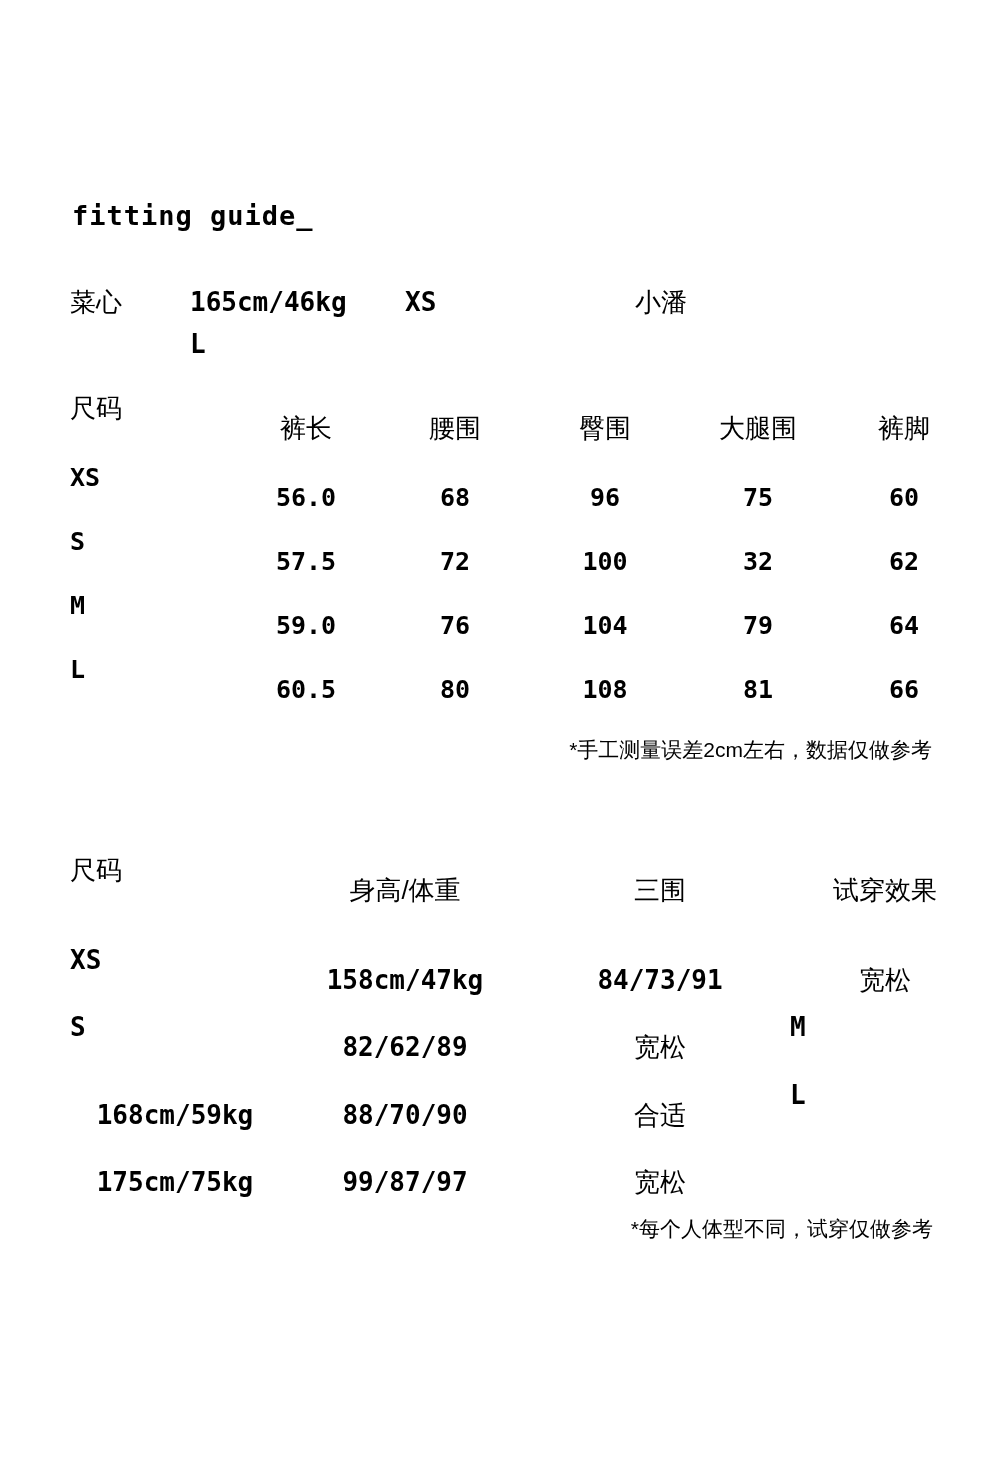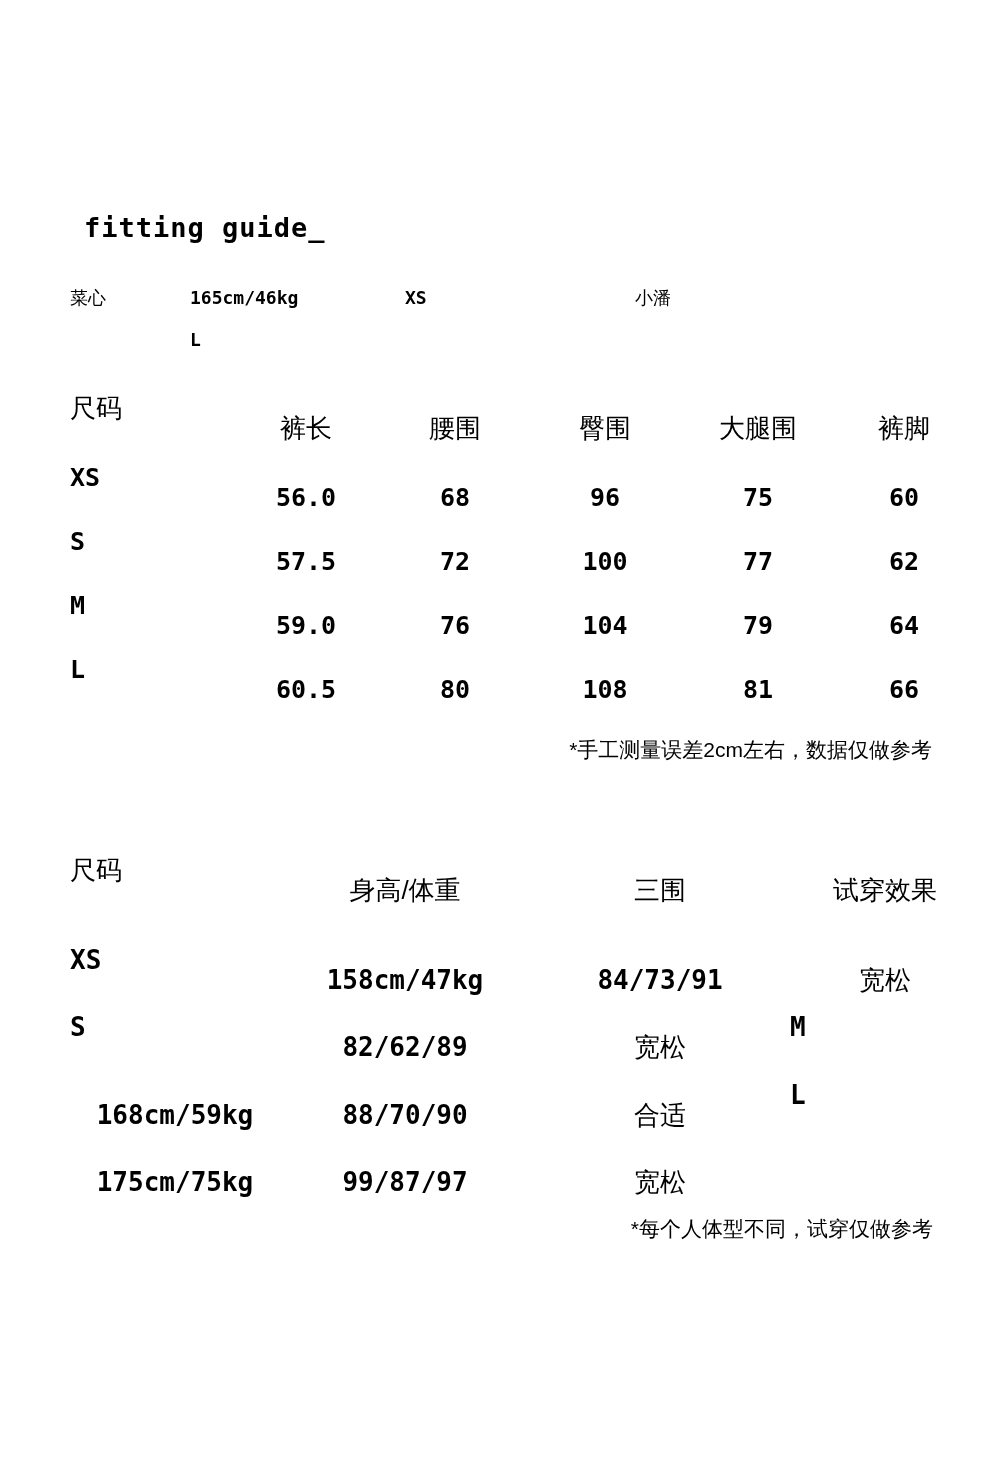--- a/index.html
+++ b/index.html
@@ -6,30 +6,30 @@
   body {
     width: 1000px; height: 1463px;
     background: #ffffff; color: #000000;
     font-family: "Liberation Sans", sans-serif;
     position: relative; overflow: hidden;
   }
   .mono { font-family: "DejaVu Sans Mono", "Liberation Mono", monospace; font-weight: 700; }
   .zh   { font-family: "Liberation Sans", sans-serif; font-weight: 400; }
   .page-title {
     position: absolute; left: 68px; top: 194px;
-    font-size: 27px; line-height: 36px; margin: 16px;
+    font-size: 27px; line-height: 36px; margin: 4px;
     letter-spacing: 1px;
   }
   
   .models {
     position: absolute; left: 70px; top: 288px; width: 860px;
     display: grid; grid-template-columns: 120px 215px 230px 1fr;
     grid-auto-rows: 42px; align-items: start;
   }
-  .models span { font-size: 18px; line-height: 1.15; }
+  .models span { font-size: 26px; line-height: 1.15; }
   
   .t1 {
     position: absolute; left: 70px; top: 394px; width: 914px;
     display: grid;
     grid-template-columns: 150px 172px 126px 174px 132px 160px;
     grid-template-rows: 70px 64px 64px 64px 64px;
     align-items: start;
   }
   .t1 .hd { font-size: 26px; line-height: 1.1; }
   .t1 .d  { font-size: 25px; line-height: 1.1; }
@@ -82,21 +82,21 @@
     <span class="mono d c">56.0</span>
     <span class="mono d c">68</span>
     <span class="mono d c">96</span>
     <span class="mono d c">75</span>
     <span class="mono d c">60</span>
 
     <span class="mono d l">S</span>
     <span class="mono d c">57.5</span>
     <span class="mono d c">72</span>
     <span class="mono d c">100</span>
-    <span class="mono d c">77</span>
+    <span class="mono d c">32</span>
     <span class="mono d c">62</span>
 
     <span class="mono d l">M</span>
     <span class="mono d c">59.0</span>
     <span class="mono d c">76</span>
     <span class="mono d c">104</span>
     <span class="mono d c">79</span>
     <span class="mono d c">64</span>
 
     <span class="mono d l">L</span>

